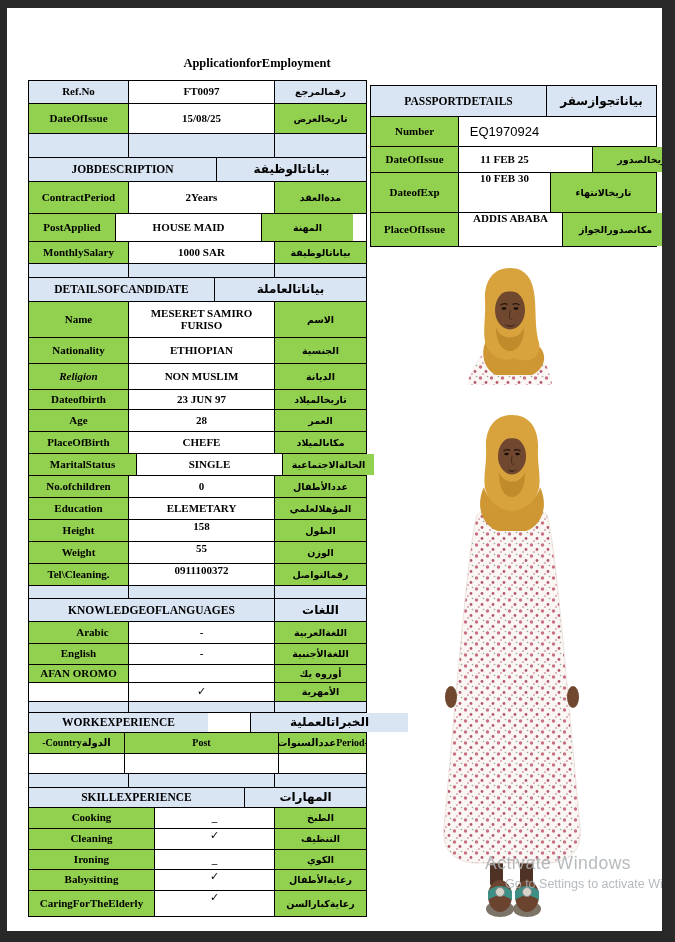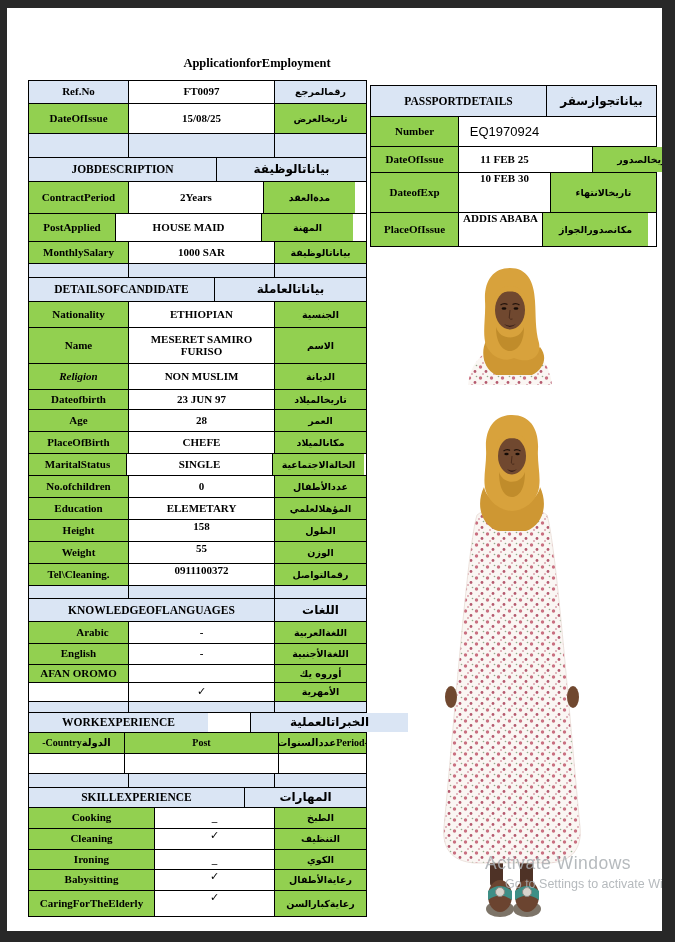--- a/index.html
+++ b/index.html
@@ -71,21 +71,21 @@
         <div class="cell bg-blue" style="width: 99px;"></div>
         <div class="cell bg-blue" style="width: 146px;"></div>
         <div class="cell bg-blue" style="width: 92px;"></div>
       </div>
       <div class="row" style="height: 24px;">
         <div class="cell hdr bg-blue" style="width: 187px;">JOBDESCRIPTION</div>
         <div class="cell hdr ar bg-blue" style="width: 150px;">بياناتالوظيفة</div>
       </div>
       <div class="row" style="height: 32px;">
         <div class="cell lbl bg-green" style="width: 99px;">ContractPeriod</div>
-        <div class="cell val bg-white" style="width: 135px;">2Years</div>
+        <div class="cell val bg-white" style="width: 146px;">2Years</div>
         <div class="cell ar bg-green" style="width: 92px;">مدةالعقد</div>
       </div>
       <div class="row" style="height: 28px;">
         <div class="cell lbl bg-green" style="width: 86px;">PostApplied</div>
         <div class="cell val bg-white" style="width: 146px;">HOUSE MAID</div>
         <div class="cell ar bg-green" style="width: 92px;">المهنة</div>
       </div>
       <div class="row" style="height: 22px;">
         <div class="cell lbl bg-green" style="width: 99px;">MonthlySalary</div>
         <div class="cell val bg-white" style="width: 146px;">1000 SAR</div>
@@ -93,30 +93,30 @@
       </div>
       <div class="row" style="height: 14px;">
         <div class="cell bg-blue" style="width: 99px;"></div>
         <div class="cell bg-blue" style="width: 146px;"></div>
         <div class="cell bg-blue" style="width: 92px;"></div>
       </div>
       <div class="row" style="height: 24px;">
         <div class="cell hdr bg-blue" style="width: 185px;">DETAILSOFCANDIDATE</div>
         <div class="cell hdr ar bg-blue" style="width: 152px;">بياناتالعاملة</div>
       </div>
+      <div class="row" style="height: 36px;">
+        <div class="cell lbl bg-green" style="width: 99px;">Name</div>
+        <div class="cell val bg-white" style="width: 146px;">MESERET SAMIRO FURISO</div>
+        <div class="cell ar bg-green" style="width: 92px;">الاسم</div>
+      </div>
       <div class="row" style="height: 26px;">
         <div class="cell lbl bg-green" style="width: 99px;">Nationality</div>
         <div class="cell val bg-white" style="width: 146px;">ETHIOPIAN</div>
         <div class="cell ar bg-green" style="width: 92px;">الجنسية</div>
       </div>
-      <div class="row" style="height: 36px;">
-        <div class="cell lbl bg-green" style="width: 99px;">Name</div>
-        <div class="cell val bg-white" style="width: 146px;">MESERET SAMIRO FURISO</div>
-        <div class="cell ar bg-green" style="width: 92px;">الاسم</div>
-      </div>
       <div class="row" style="height: 26px;">
         <div class="cell lbl bg-green" style="width: 99px; font-style: italic;">Religion</div>
         <div class="cell val bg-white" style="width: 146px;">NON MUSLIM</div>
         <div class="cell ar bg-green" style="width: 92px;">الديانة</div>
       </div>
       <div class="row" style="height: 20px;">
         <div class="cell lbl bg-green" style="width: 99px;">Dateofbirth</div>
         <div class="cell val bg-white" style="width: 146px;">23 JUN 97</div>
         <div class="cell ar bg-green" style="width: 92px;">تاريخالميلاد</div>
       </div>
@@ -124,21 +124,21 @@
         <div class="cell lbl bg-green" style="width: 99px;">Age</div>
         <div class="cell val bg-white" style="width: 146px;">28</div>
         <div class="cell ar bg-green" style="width: 92px;">العمر</div>
       </div>
       <div class="row" style="height: 22px;">
         <div class="cell lbl bg-green" style="width: 99px;">PlaceOfBirth</div>
         <div class="cell val bg-white" style="width: 146px;">CHEFE</div>
         <div class="cell ar bg-green" style="width: 92px;">مكانالميلاد</div>
       </div>
       <div class="row" style="height: 22px;">
-        <div class="cell lbl bg-green" style="width: 97px;">MaritalStatus</div>
+        <div class="cell lbl bg-green" style="width: 107px;">MaritalStatus</div>
         <div class="cell val bg-white" style="width: 146px;">SINGLE</div>
         <div class="cell ar bg-green" style="width: 92px;">الحالةالاجتماعية</div>
       </div>
       <div class="row" style="height: 22px;">
         <div class="cell lbl bg-green" style="width: 99px;">No.ofchildren</div>
         <div class="cell val bg-white" style="width: 146px;">0</div>
         <div class="cell ar bg-green" style="width: 92px;">عددالأطفال</div>
       </div>
       <div class="row" style="height: 22px;">
         <div class="cell lbl bg-green" style="width: 99px;">Education</div>
@@ -259,21 +259,21 @@
         <div class="cell val bg-white" style="width: 92px;">11 FEB 25</div>
         <div class="cell ar bg-green" style="width: 106px; margin-left: 42px;">تاريخالصدور</div>
       </div>
       <div class="row" style="height: 40px;">
         <div class="cell lbl bg-green" style="width: 87px;">DateofExp</div>
         <div class="cell val bg-white vtop" style="width: 92px;">10 FEB 30</div>
         <div class="cell ar bg-green" style="width: 106px;">تاريخالانتهاء</div>
       </div>
       <div class="row" style="height: 34px;">
         <div class="cell lbl bg-green" style="width: 87px;">PlaceOfIssue</div>
-        <div class="cell val bg-white vtop" style="width: 84px;">ADDIS ABABA</div>
+        <div class="cell val bg-white vtop" style="width: 104px;">ADDIS ABABA</div>
         <div class="cell ar bg-green" style="width: 106px;">مكانصدورالجواز</div>
       </div>
     </div>
 
   <svg class="photo-portrait" viewBox="0 0 108 120" xmlns="http://www.w3.org/2000/svg">
     <defs>
       <pattern id="fl1" width="11" height="11" patternUnits="userSpaceOnUse">
         <rect width="11" height="11" fill="#FAF6F3"></rect>
         <circle cx="2.5" cy="3" r="1.7" fill="#C96F80"></circle>
         <circle cx="8" cy="7.5" r="1.4" fill="#B55A6E"></circle>

